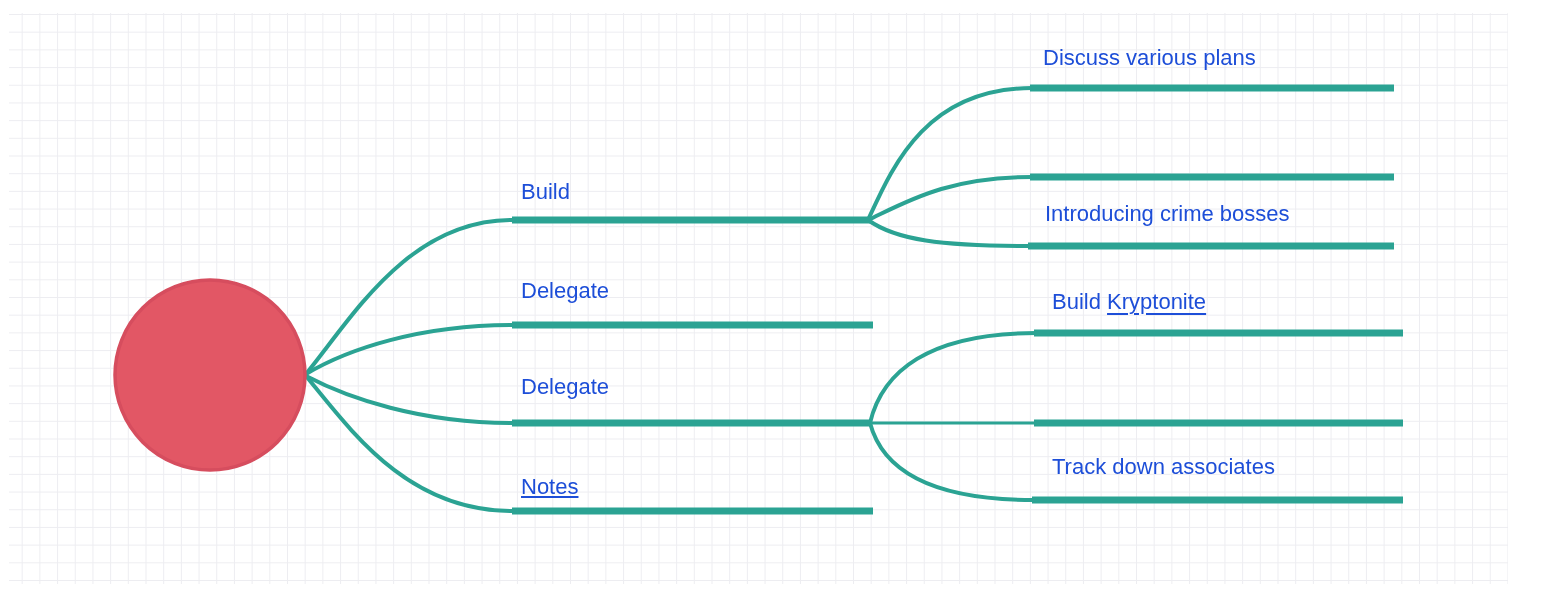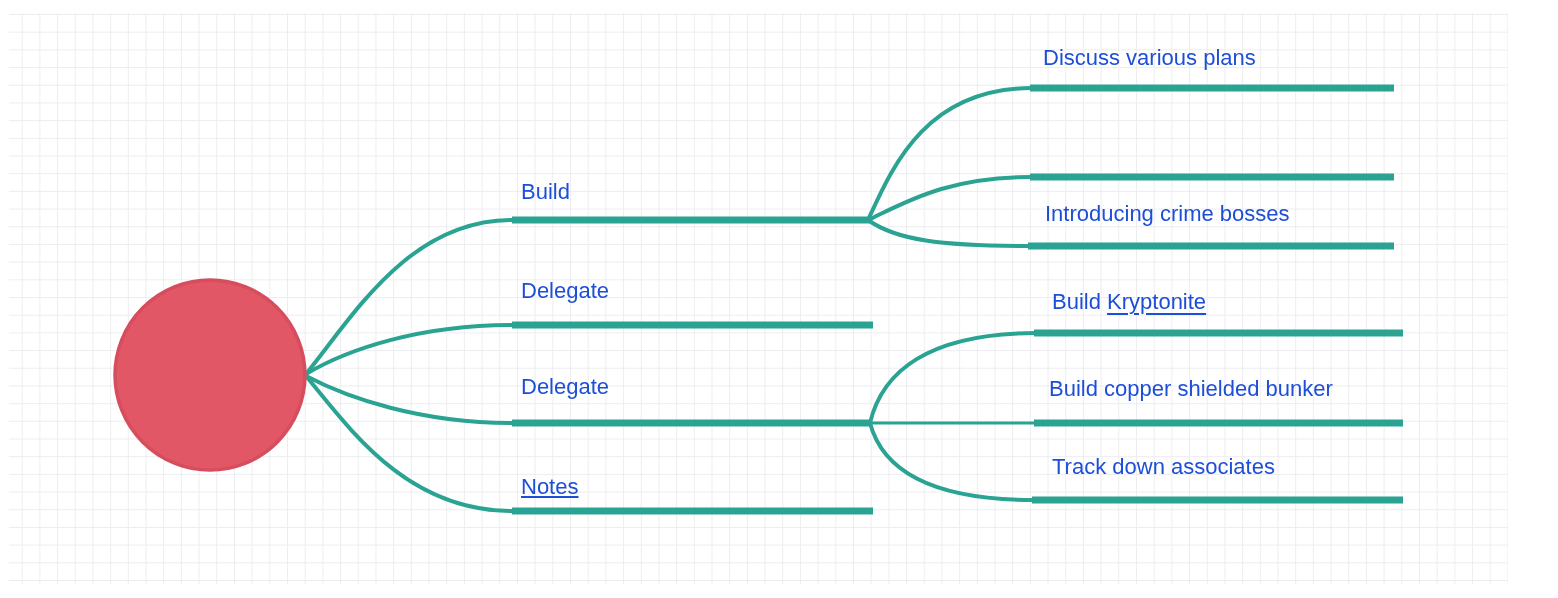--- a/index.html
+++ b/index.html
@@ -125,16 +125,15 @@
   <div class="label lbl-minutes">Delegate</div>
   <div class="label lbl-actions">Delegate</div>
   <div class="label lbl-notes">Notes</div>
 
   <div class="label lbl-discuss">Discuss various plans</div>
   <div class="label lbl-introducing">Introducing crime bosses</div>
 
   <div class="label lbl-find">
     <span>Build </span><span class="misspelled">Kryptonite</span>
   </div>
-  <div class="label lbl-build">Build copper shielded bunker</div>
   <div class="label lbl-track">Track down associates</div>
 
 </div>
 
 </body></html>

